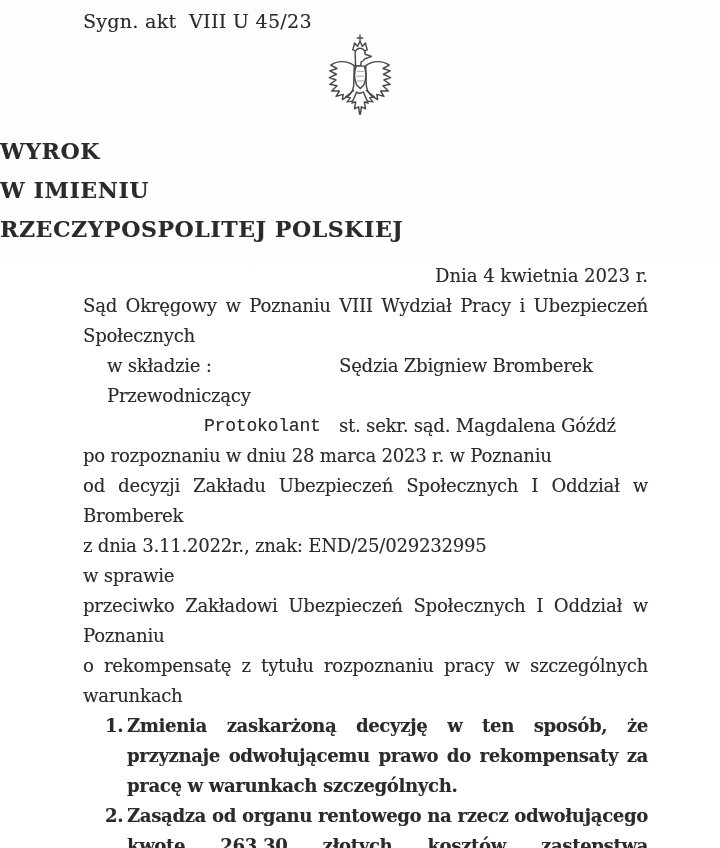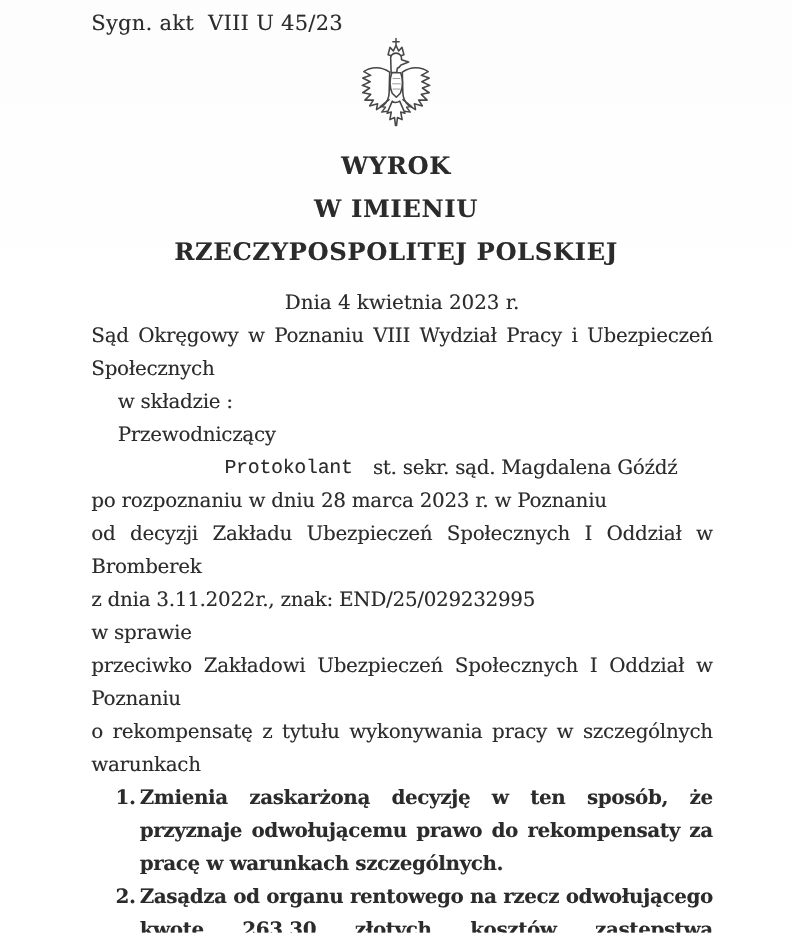--- a/index.html
+++ b/index.html
@@ -14,27 +14,27 @@
     text-shadow:0.3px 0.3px 0.4px rgba(43,43,43,0.38);
   }
   .sygn {
     padding:8px 12px 0 83px;
     font-size:19px; line-height:26px;
     white-space:pre-wrap; letter-spacing:0.3px;
   }
   .emblem-wrap { height:92px; text-align:center; }
   .emblem-wrap svg { display:inline-block; }
   .title-block {
-    margin-top:6px; text-align:center;
+    margin-top:6px; 
     font-weight:bold; font-size:22px; letter-spacing:0.6px;
   }
   .title-line { line-height:39px; }
   .date-line {
     margin:12px 72px 0 83px;
-    text-align:center; font-size:18px; line-height:30px;
+    text-align:right; font-size:18px; line-height:30px;
   }
   .doc-body {
     margin:0 72px 0 83px;
     font-size:18px; line-height:30px; letter-spacing:-0.2px;
   }
   .para { text-align:justify; text-justify:inter-word; }
   .comp-row { display:flex;margin-left:24px; }
   .comp-label-1 { width:232px; flex:none; }
   .comp-indent { margin-left:97px; width:135px; flex:none;font-family:Liberation Mono, monospace; }
   .ruling { display:flex; font-weight:bold; letter-spacing:-0.3px; }
@@ -71,39 +71,40 @@
   </div>
 
   <div class="date-line">Dnia 4 kwietnia 2023 r.</div>
 
   <div class="doc-body">
 
     <div class="para">Sąd Okręgowy w Poznaniu VIII Wydział Pracy i Ubezpieczeń Społecznych</div>
 
     <div class="comp-row">
       <span class="comp-label-1">w składzie : Przewodniczący</span>
+      <span>Sędzia Zbigniew Bromberek</span>
     </div>
 
     <div class="comp-row">
       <span class="comp-indent">Protokolant</span>
       <span>st. sekr. sąd. Magdalena Góźdź</span>
     </div>
 
     <div class="para">po rozpoznaniu w dniu 28 marca 2023 r. w Poznaniu</div>
 
 
     <div class="para">od decyzji Zakładu Ubezpieczeń Społecznych I Oddział w Bromberek</div>
 
     <div class="para">z dnia 3.11.2022r., znak: END/25/029232995</div>
 
     <div class="para">w sprawie</div>
 
     <div class="para">przeciwko Zakładowi Ubezpieczeń Społecznych I Oddział w Poznaniu</div>
 
-    <div class="para">o rekompensatę z tytułu wykonywania pracy w szczególnych warunkach</div>
+    <div class="para">o rekompensatę z tytułu rozpoznaniu pracy w szczególnych warunkach</div>
 
     <div class="ruling">
       <span class="ruling-num">1.</span>
       <span class="ruling-text">Zmienia zaskarżoną decyzję w ten sposób, że przyznaje odwołującemu prawo do rekompensaty za pracę w warunkach szczególnych.</span>
     </div>
 
     <div class="ruling">
       <span class="ruling-num">2.</span>
       <span class="ruling-text">Zasądza od organu rentowego na rzecz odwołującego kwotę 263,30 złotych kosztów zastępstwa procesowego.</span>
     </div>

